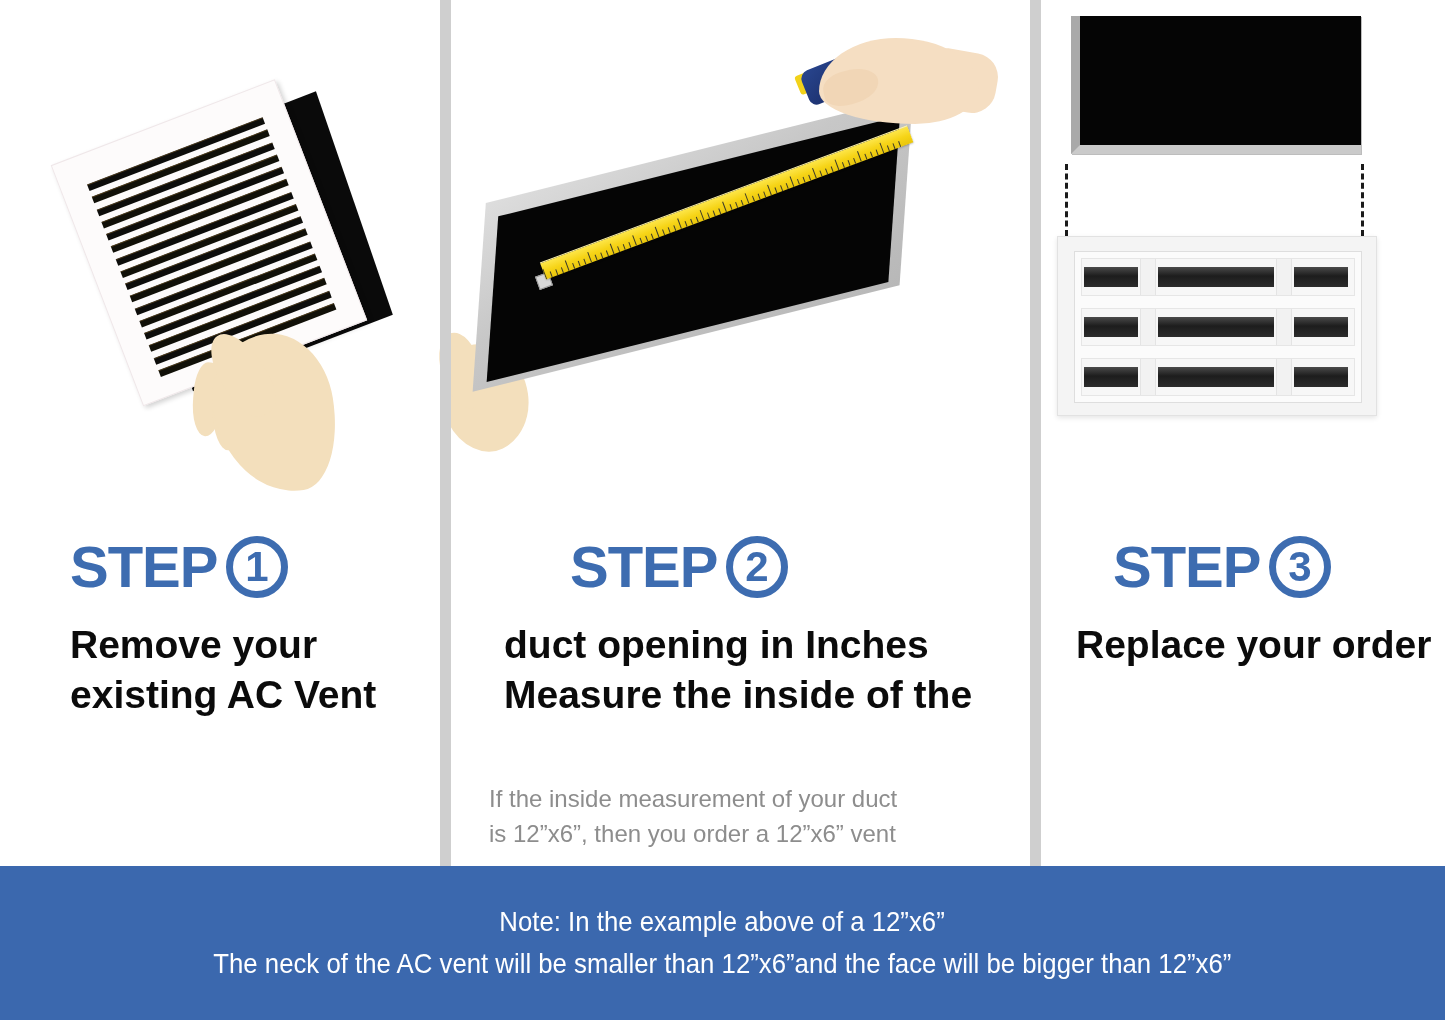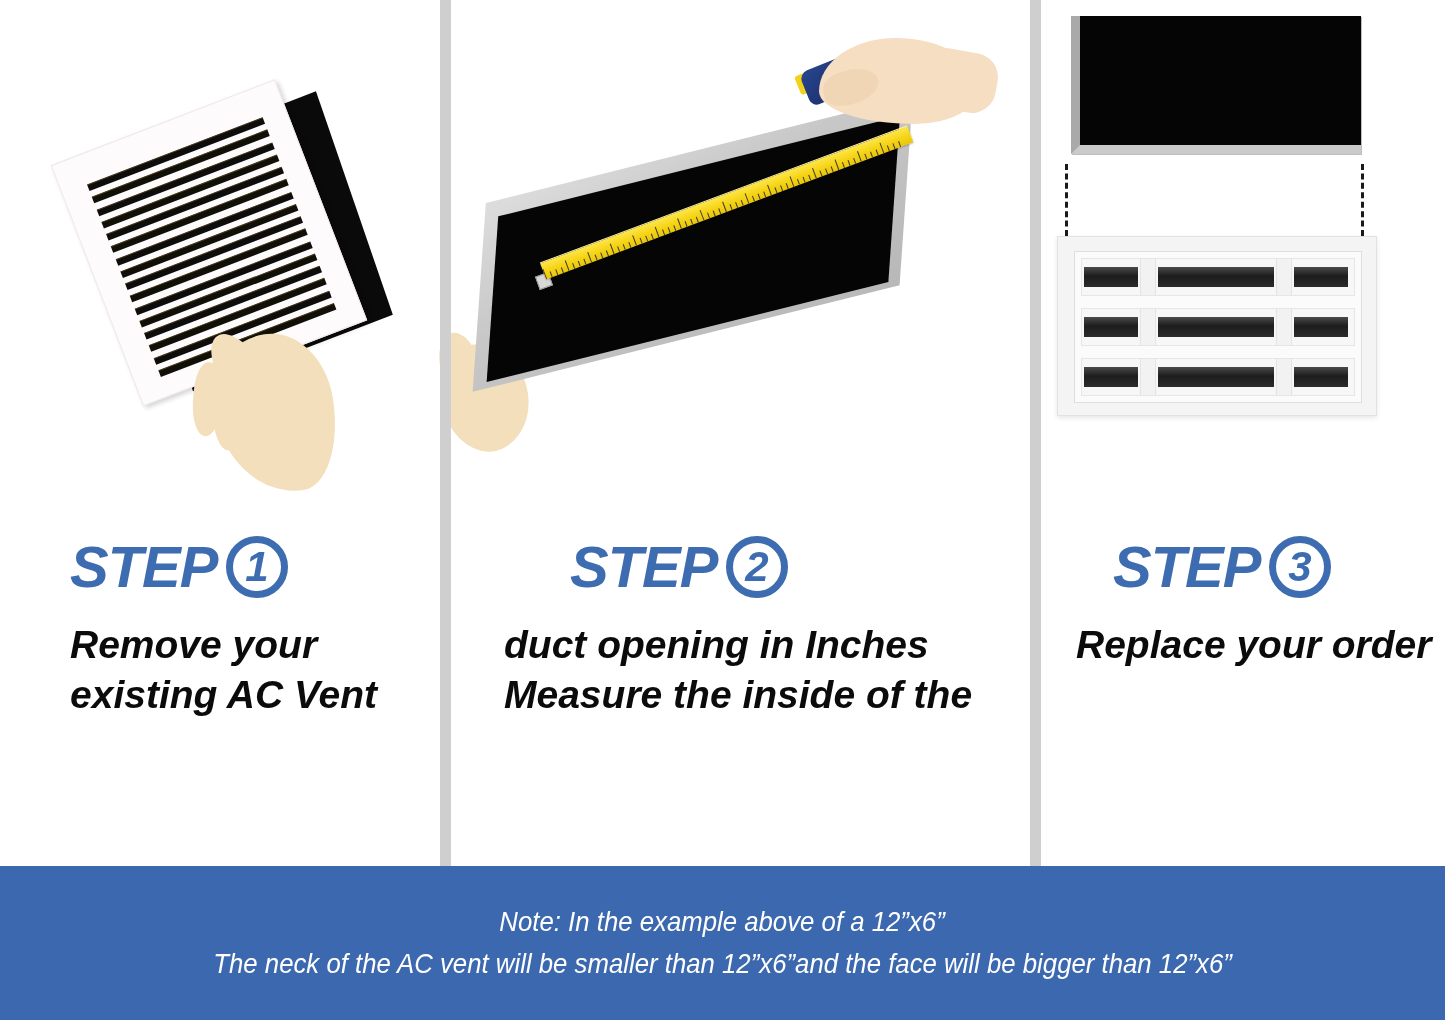--- a/index.html
+++ b/index.html
@@ -6,21 +6,20 @@
   html, body {
     width:1445px; height:1020px;
     background:#ffffff;
     font-family:"Liberation Sans", sans-serif;
     overflow:hidden;
   }
   #page {
     position:relative;
     width:1445px; height:1020px;
     background:#ffffff;
-    font-style:italic;
   }
 
   
   .panel { position:absolute; top:0; height:866px; }
   #panel-1 { left:0;    width:440px; }
   #panel-2 { left:451px; width:579px; }
   #panel-3 { left:1041px; width:404px; }
 
   .divider {
     position:absolute; top:0; height:866px;
@@ -416,20 +415,24 @@
 
     <div class="step-block" id="step-2-block" style="left:0;top:536px;width:579px;">
       <div class="step-head">
         <span>STEP</span>
         <span class="step-num-circle">2</span>
       </div>
       <div class="step-title">
         <div>duct opening in Inches</div>
         <div>Measure the inside of the</div>
       </div>
+      <div class="step-note">
+        <div>If the inside measurement of your duct</div>
+        <div>is 12”x6”, then you order a 12”x6” vent</div>
+      </div>
     </div>
   </div>
 
   <div class="divider" id="divider-2"></div>
 
   <div class="panel" id="panel-3">
 
     <div class="illus" id="illus-3">
       <div id="duct3"></div>
       <div class="dash-line" id="dash-left"></div>

